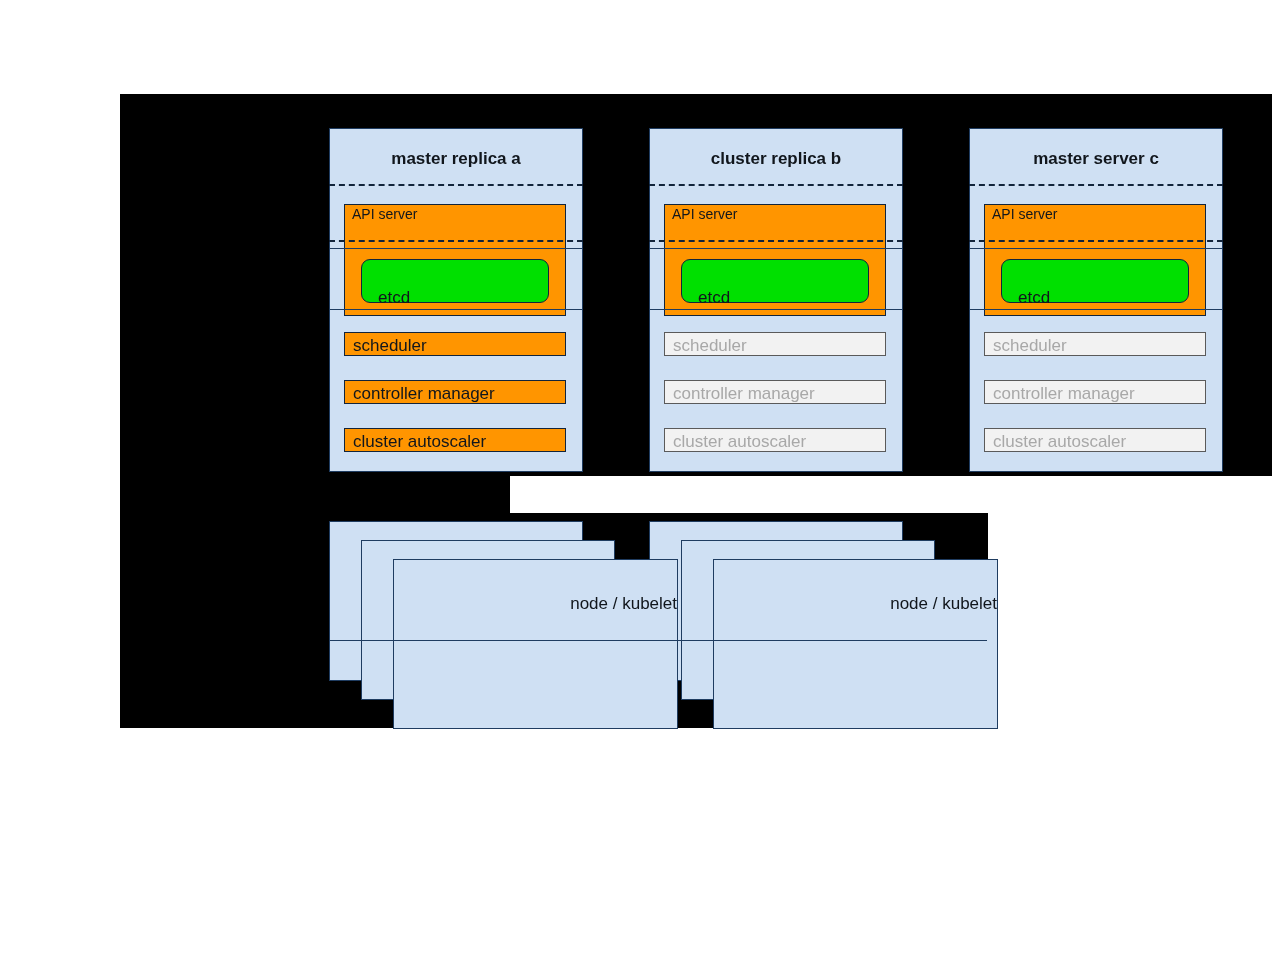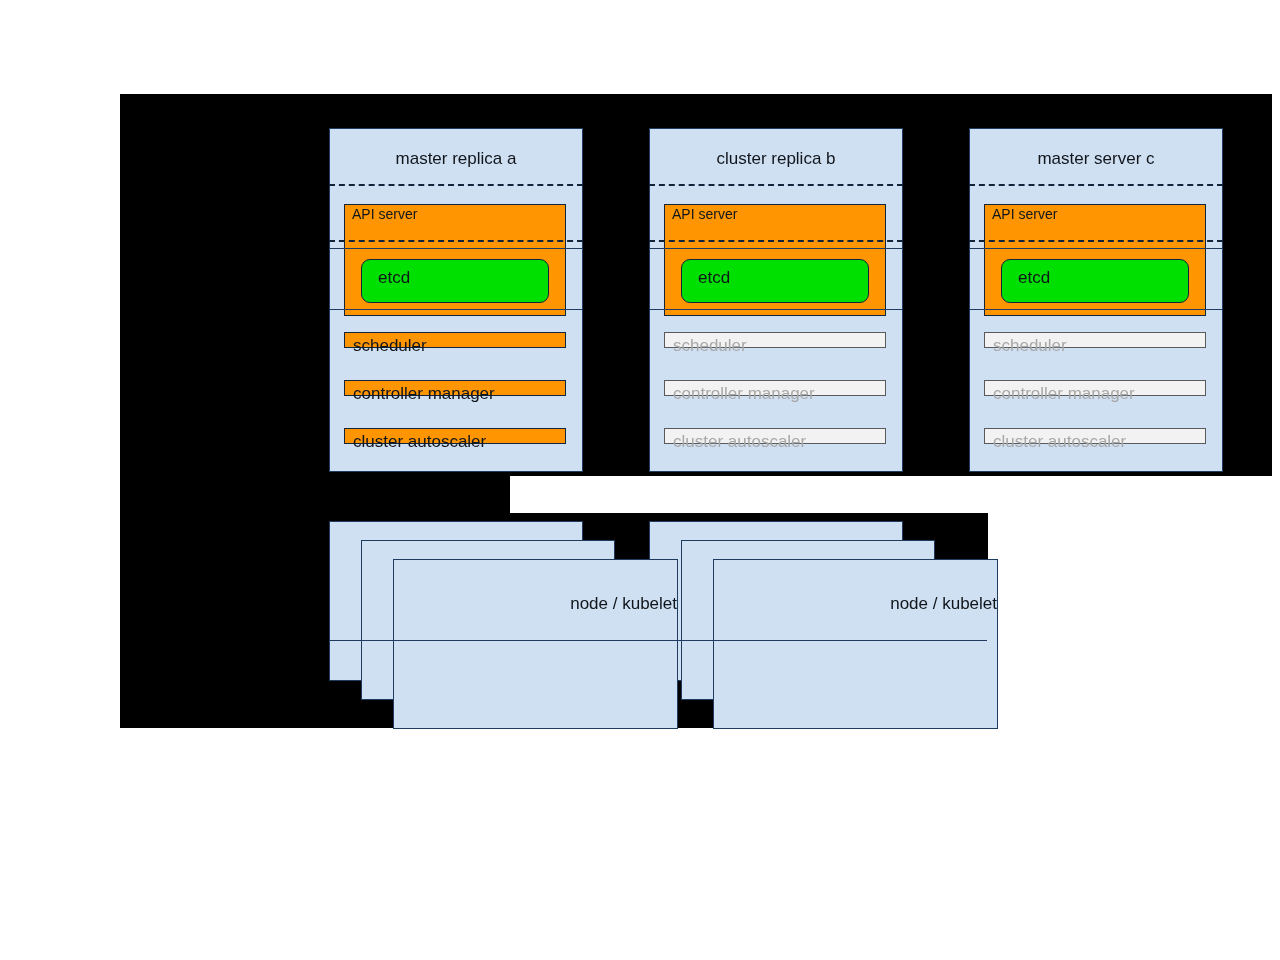--- a/index.html
+++ b/index.html
@@ -41,20 +41,21 @@
   #replica-c { left: 969px; }
 
   .replica-title {
     position: absolute;
     left: 0; right: 0;
     top: 20px;
     text-align: center;
     font-size: 17px;
     color: #11161c;
     line-height: 20px;
+    font-weight: bold;
   }
 
   
   .dash-line {
     position: absolute;
     left: -1px;
     right: -1px;
     border-top: 2px dashed #12243b;
     height: 0;
   }
@@ -99,33 +100,33 @@
     width: 188px;
     height: 44px;
     background: #00e000;
     border: 1px solid #12243b;
     border-radius: 9px;
     box-sizing: border-box;
   }
   .etcd-label {
     position: absolute;
     left: 16px;
-    top: 8px;
+    top: 28px;
     font-size: 17px;
     color: #11161c;
     line-height: 20px;
     text-align: center;
   }
 
   
   .component {
     position: absolute;
     left: 14px;
     width: 222px;
-    height: 16px;
+    height: 24px;
     border: 1px solid #12243b;
     box-sizing: border-box;
     font-size: 17px;
     line-height: 26px;
     padding-left: 8px;
     white-space: nowrap;
   }
   .component.active   { background: #ff9500; color: #11161c; }
   .component.inactive { background: #f2f2f2; color: #a8a8a8; border-color: #5a5a5a; }
 

